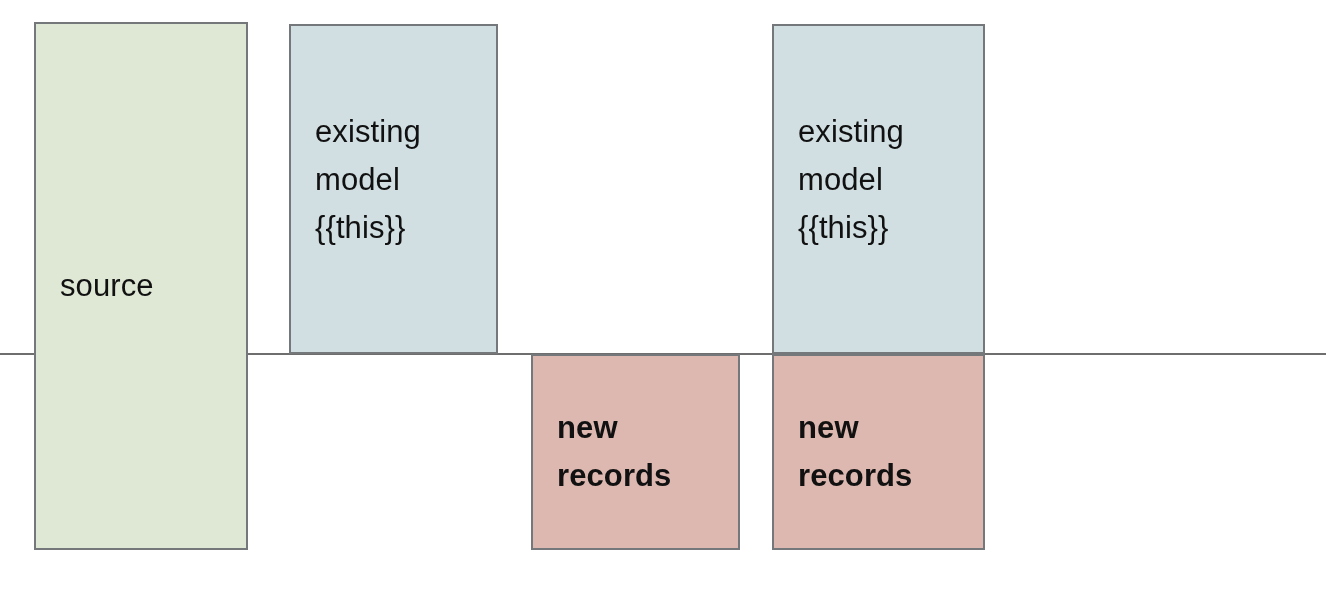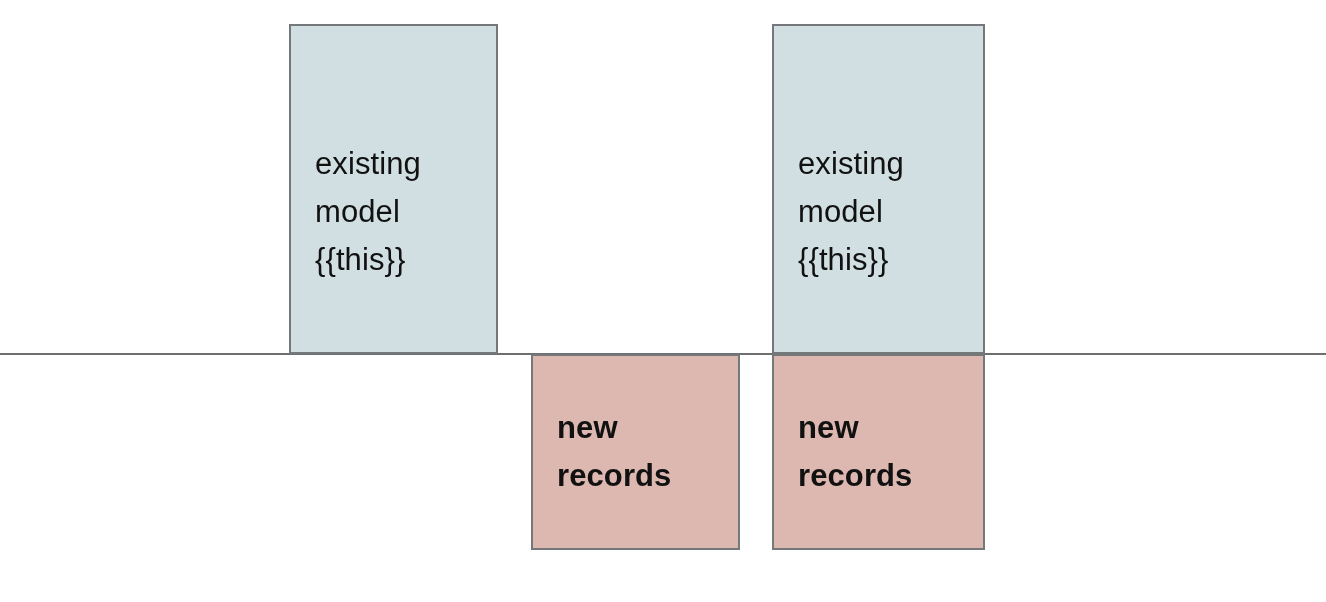--- a/index.html
+++ b/index.html
@@ -36,31 +36,34 @@
     left: 24px;
     right: 8px;
     font-size: 31px;
     line-height: 48px;
     color: #111111;
     white-space: pre-line;
     letter-spacing: 0.1px;
   }
   
   .label-mid      { top: 50%; transform: translateY(-50%); }
-  .label-upper    { top: 82px; margin-top: 32px; }
+  .label-upper    { top: 82px; }
   .label-lower    { top: 48px; font-weight: bold; }
   .label-center2  { top: 50%; transform: translateY(-50%); }
 </style>
 </head>
 <body>
 
 <div id="canvas" style="background: rgb(255, 255, 255);">
 
   <div class="axis-line" style="top: 353px; border-top-width: 2px; border-top-color: rgb(110, 110, 110);"></div>
 
+  <div class="box" id="box-source" style="left: 34px; top: 22px; width: 214px; height: 528px; background: rgb(222, 232, 213); border-color: rgb(116, 120, 122);">
+    <div class="box-label label-mid" style="color: rgb(17, 17, 17);">source</div>
+  </div>
 
   <div class="box" id="box-existing-model-1" style="left: 289px; top: 24px; width: 209px; height: 330px; background: rgb(209, 223, 227); border-color: rgb(116, 120, 122);">
     <div class="box-label label-upper" style="color: rgb(17, 17, 17);">existing
 model
 {{this}}</div>
   </div>
 
   <div class="box" id="box-new-records-1" style="left: 531px; top: 354px; width: 209px; height: 196px; background: rgb(221, 184, 176); border-color: rgb(116, 120, 122);">
     <div class="box-label label-lower" style="color: rgb(17, 17, 17);">new
 records</div>

